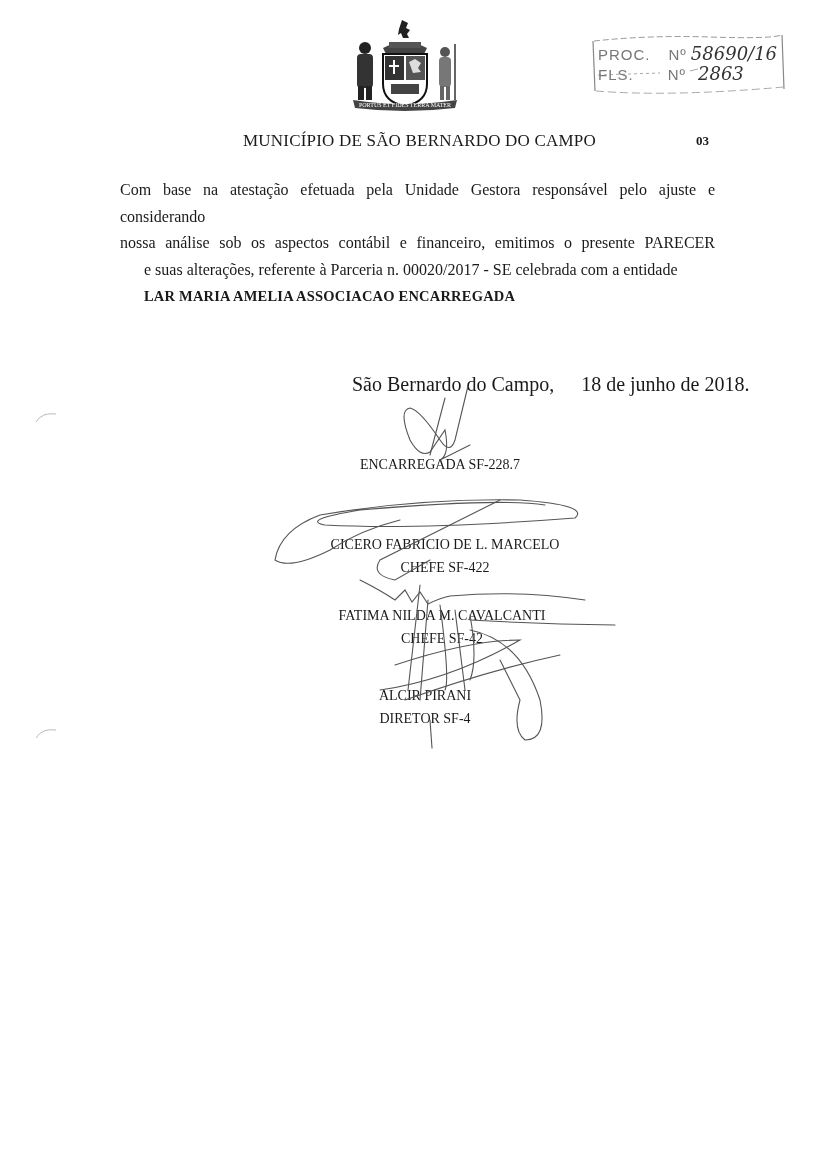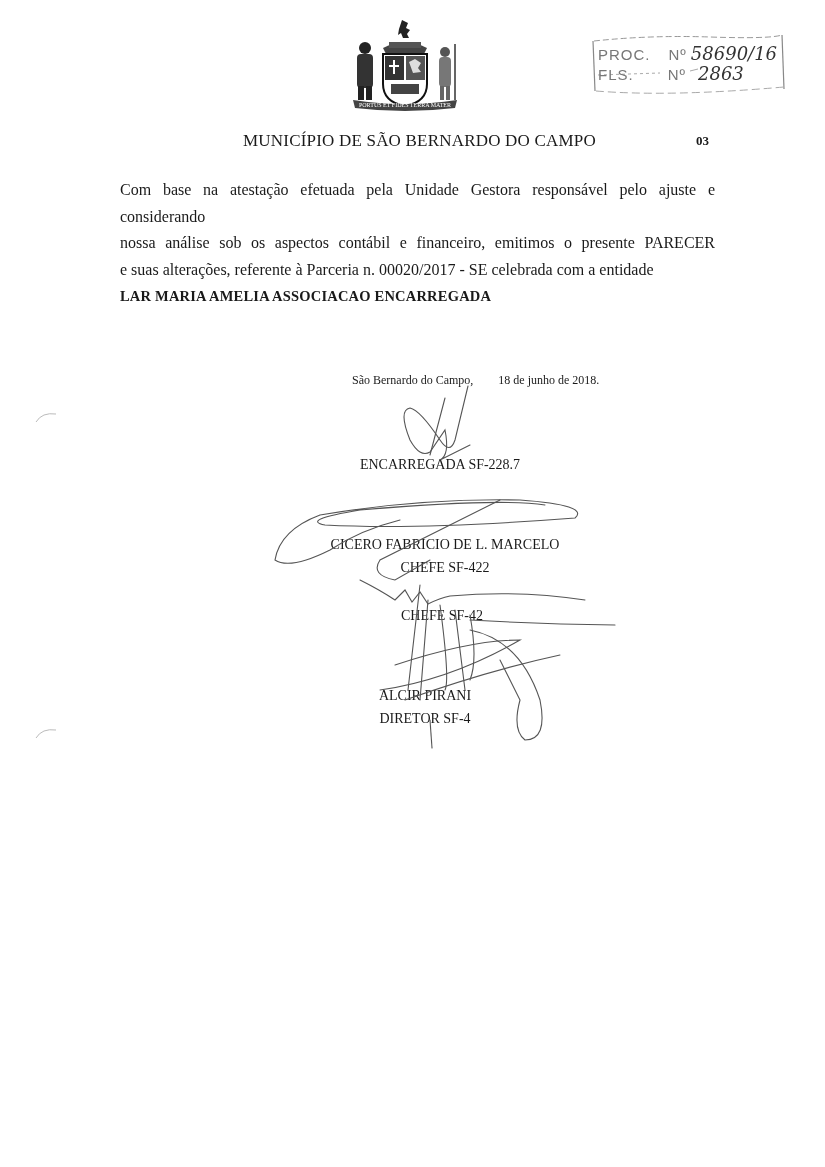--- a/index.html
+++ b/index.html
@@ -7,23 +7,23 @@
          font-family: "Liberation Serif", "DejaVu Serif", serif; color: #1a1a1a; }
   .abs { position: absolute; }
   .crest { left: 345px; top: 18px; width: 120px; height: 95px; }
   .stamp { left: 590px; top: 27px; width: 196px; height: 70px; }
   .stamp-line { font-family: "Liberation Sans", sans-serif; font-size: 15px; color: #777; letter-spacing: 1px; }
   .hw { font-family: "DejaVu Serif", serif; font-style: italic; color: #333; font-size: 18px; }
   .header { left: 243px; top: 131px; font-size: 17px; letter-spacing: 0.2px; }
   .page-num { left: 696px; top: 133px; font-size: 13px; font-weight: bold; }
   .body-text { left: 120px; top: 177px; width: 595px; font-size: 16px; line-height: 26.5px; }
   .body-text p { margin: 0; text-align: justify; text-align-last: justify; }
-  .body-text p.last { text-align-last: left; }
+  .body-text p.last { text-align-last: left; margin-left: 24px; }
   .entity { font-weight: bold; font-size: 14.5px; letter-spacing: 0.2px; }
-  .date-line { left: 352px; top: 373px; font-size: 12px; }
+  .date-line { left: 352px; top: 373px; font-size: 20px; }
   .sig-block { text-align: center; font-size: 14px; line-height: 23px; }
   .sig-svg { left: 0; top: 0; width: 825px; height: 1167px; pointer-events: none; }
   .corner-mark { width: 30px; height: 14px; }
 </style>
 </head>
 <body>
 
 <div class="abs crest">
   <svg width="120" height="95" viewBox="0 0 120 95">
 
@@ -91,20 +91,21 @@
 </div>
 
 <div class="abs sig-block" style="left:330px;top:453px;width:220px;">
   <div>ENCARREGADA SF-228.7</div>
 </div>
 <div class="abs sig-block" style="left:320px;top:533px;width:250px;">
   <div>CICERO FABRICIO DE L. MARCELO</div>
   <div>CHEFE SF-422</div>
 </div>
 <div class="abs sig-block" style="left:322px;top:604px;width:240px;">
+  <div>FATIMA NILDA M. CAVALCANTI</div>
   <div>CHEFE SF-42</div>
 </div>
 <div class="abs sig-block" style="left:370px;top:684px;width:110px;">
   <div>ALCIR PIRANI</div>
   <div>DIRETOR SF-4</div>
 </div>
 
 <svg class="abs sig-svg" viewBox="0 0 825 1167">
   <g fill="none" stroke="#555" stroke-width="1.1" stroke-linecap="round">
 

